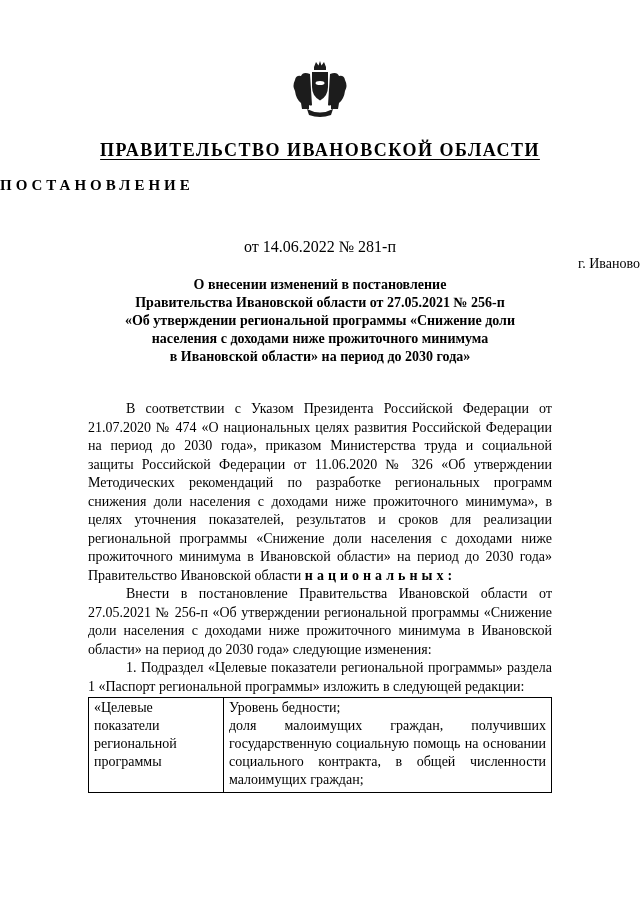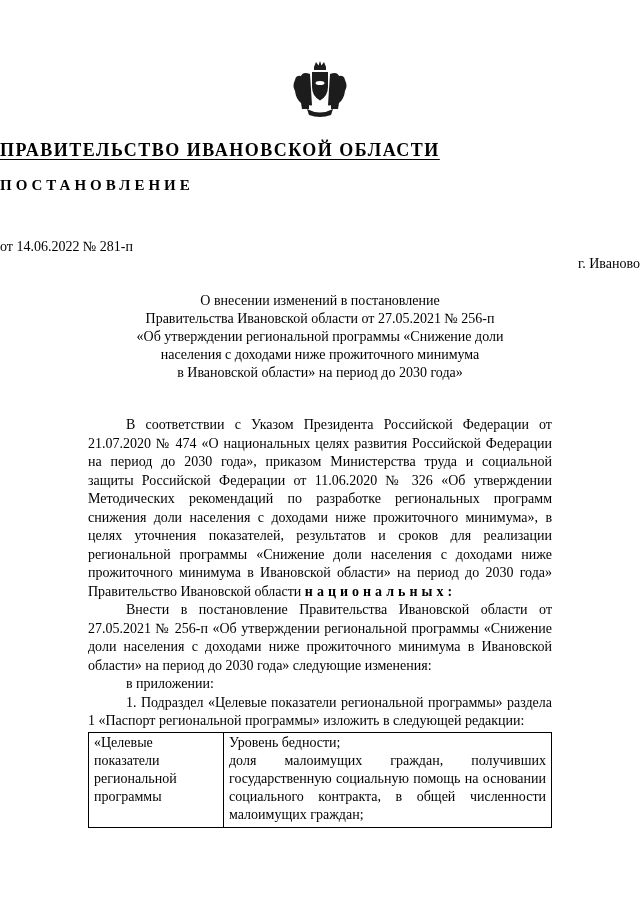--- a/index.html
+++ b/index.html
@@ -21,50 +21,50 @@
   .emblem-wrap {
     text-align: center;
     padding-top: 60px;
     margin-bottom: 18px;
   }
   .emblem-wrap svg {
     display: inline-block;
   }
   .org-title {
     margin: 0;
-    text-align: left;
+    text-align: center;
     font-size: 18px;
     font-weight: bold;
     letter-spacing: 1.5px;
     text-decoration: underline;
     text-underline-offset: 3px;
   }
   .doc-type {
     margin: 16px 0 0 0;
     text-align: left;
     font-size: 15px;
     font-weight: bold;
     letter-spacing: 4px;
   }
   .date-line {
     margin-top: 44px;
-    text-align: left;
-    font-size: 14px;
+    text-align: center;
+    font-size: 16px;
     line-height: 17px;
   }
   .city-line {
     text-align: right;
     font-size: 14px;
     line-height: 17px;
   }
   .subject {
-    margin-top: 20px;
+    margin-top: 4px;
     text-align: center;
     font-size: 14px;
-    font-weight: normal;
+    font-weight: bold;
     line-height: 18px;
   }
   .body-text {
     margin: 34px 88px 0 88px;
     font-size: 14px;
     line-height: 18.5px;
     text-align: justify;
   }
   .body-text p {
     margin: 0;
@@ -130,21 +130,20 @@
     <div>Правительства Ивановской области от 27.05.2021 № 256-п</div>
     <div>«Об утверждении региональной программы «Снижение доли</div>
     <div>населения с доходами ниже прожиточного минимума</div>
     <div>в Ивановской области» на период до 2030 года»</div>
   </div>
 
   <div class="body-text">
     <p><span>В соответствии с Указом Президента Российской Федерации от 21.07.2020 № 474 «О национальных целях развития Российской Федерации на период до 2030 года», приказом Министерства труда и социальной защиты Российской Федерации от 11.06.2020 № 326 «Об утверждении Методических рекомендаций по разработке региональных программ снижения доли населения с доходами ниже прожиточного минимума», в целях уточнения показателей, результатов и сроков для реализации региональной программы «Снижение доли населения с доходами ниже прожиточного минимума в Ивановской области» на период до 2030 года» Правительство Ивановской области</span>
       <span class="resolve-word">национальных:</span></p>
     <p>Внести в постановление Правительства Ивановской области от 27.05.2021 № 256-п «Об утверждении региональной программы «Снижение доли населения с доходами ниже прожиточного минимума в Ивановской области» на период до 2030 года» следующие изменения:</p>
-    <p>в приложении:</p>
     <p>1. Подраздел «Целевые показатели региональной программы» раздела 1 «Паспорт региональной программы» изложить в следующей редакции:</p>
   </div>
 
   <table class="amend-table">
     <tbody>
       <tr>
         <td class="col-left">«Целевые показатели региональной программы</td>
         <td class="col-right">
           <div class="cell-line">Уровень бедности;</div>
           <div class="cell-line">доля малоимущих граждан, получивших государственную социальную помощь на основании социального контракта, в общей численности малоимущих граждан;</div>

